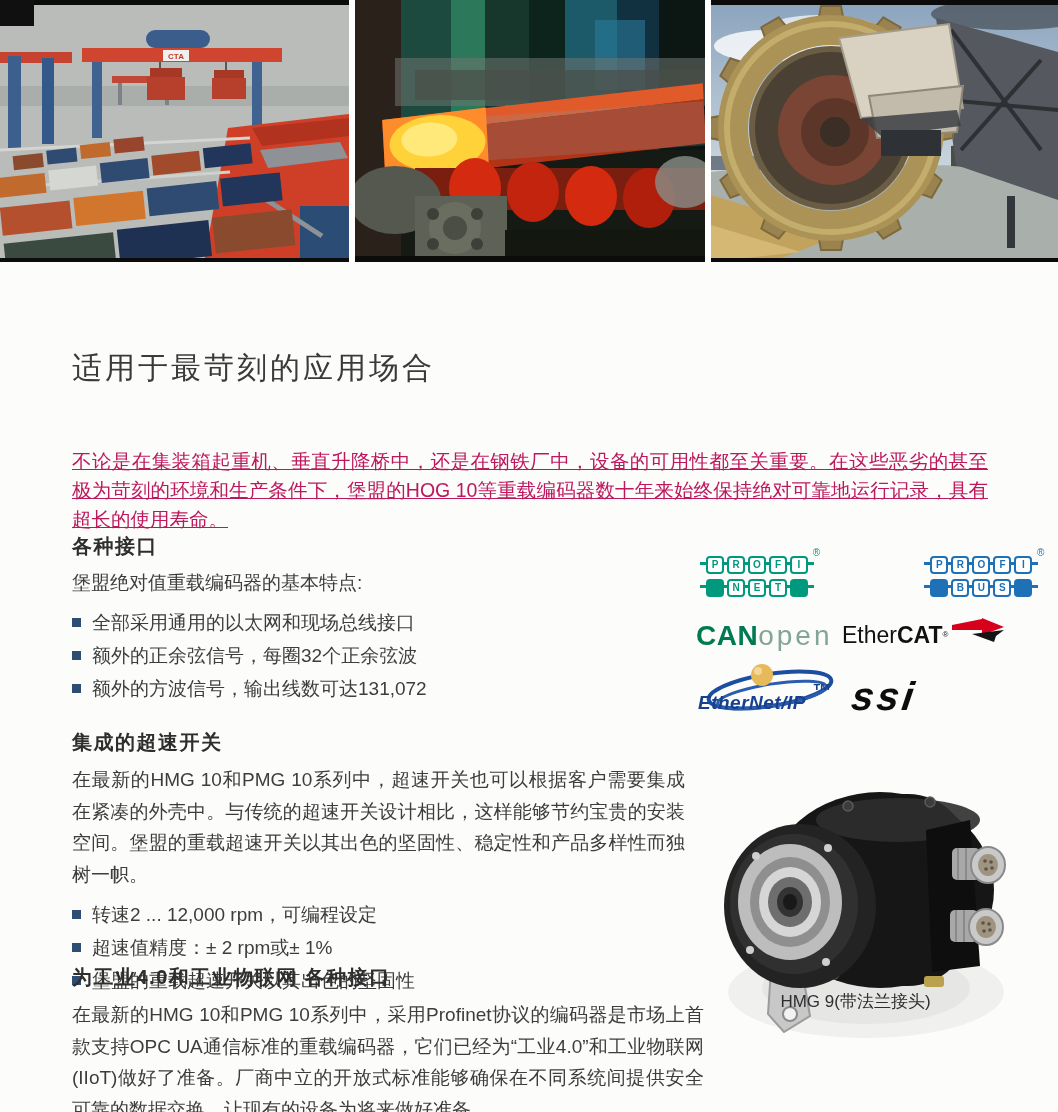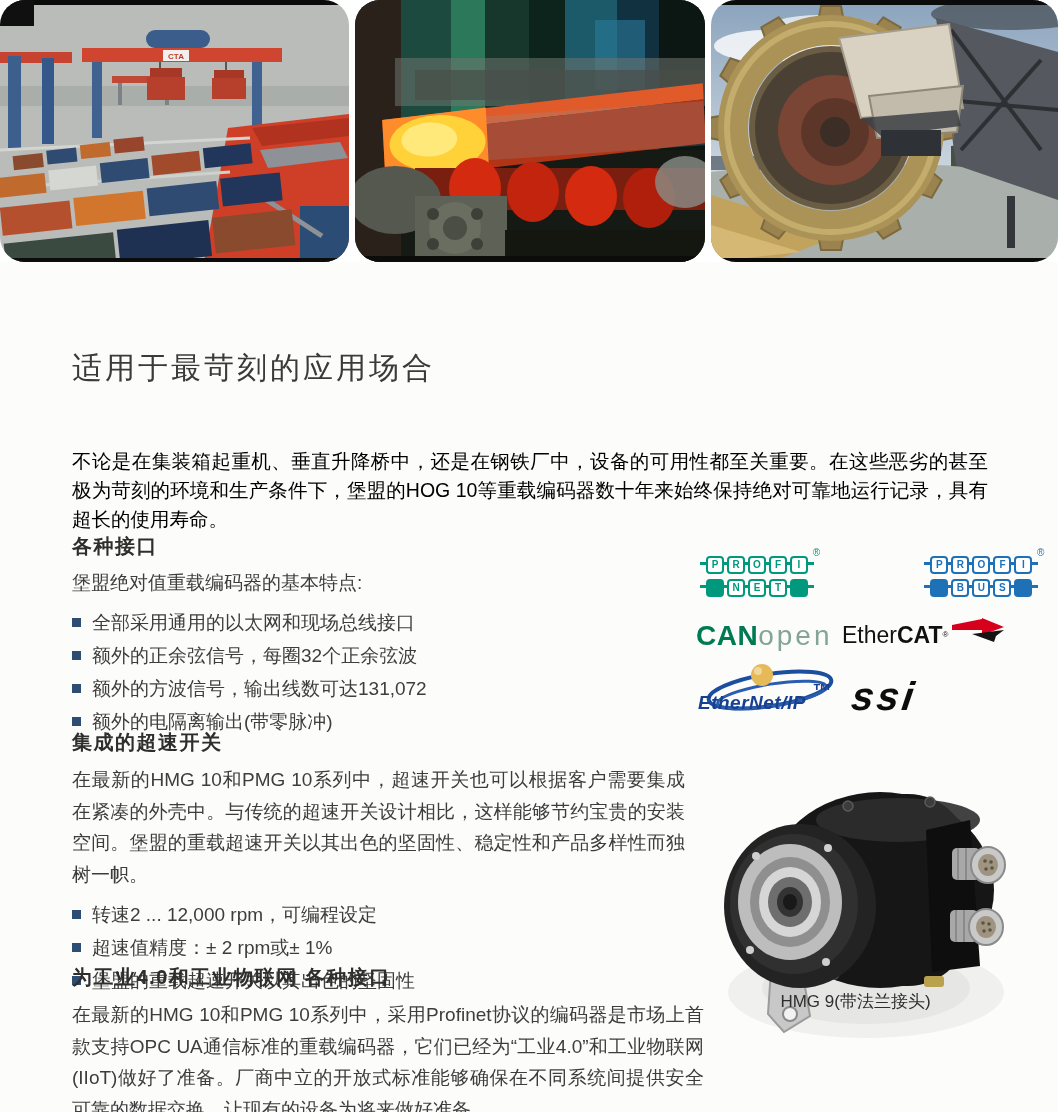--- a/index.html
+++ b/index.html
@@ -3,26 +3,26 @@
 <meta charset="utf-8">
 <style>
   html,body { margin:0; padding:0; background:#ffffff; }
   .page {
     position:relative; width:1058px; height:1112px; overflow:hidden;
     background:#fcfcfb; font-family:"Liberation Sans","DejaVu Sans",sans-serif;
     color:#3d3d3d;
   }
   
   .photo-strip { position:absolute; left:0; top:0; width:1058px; height:262px; display:flex; gap:6px; background:#ffffff; }
-  .photo { height:262px; overflow:hidden; position:relative;border-radius:25px; }
+  .photo { height:262px; overflow:hidden; position:relative; }
   .photo svg { display:block; }
   
   .page-title { position:absolute; left:70px; top:282px; font-size:48px; font-weight:400; letter-spacing:13px; color:#3a3a3a; }
   .page-subtitle { position:absolute; left:72px; top:348px; font-size:30px; font-weight:400; letter-spacing:3px; color:#3a3a3a; }
-  .intro { position:absolute; left:72px; top:427px; width:916px; font-size:19.5px; line-height:29px; text-align:justify; color:#000000; }
+  .intro { position:absolute; left:72px; top:427px; width:916px; font-size:19.5px; line-height:29px; text-align:justify; color:#be185d;text-decoration:underline; }
   .section { position:absolute; }
   .sec-heading { font-size:20px; font-weight:700; color:#2e2e2e; letter-spacing:1.5px; margin:0 0 8px 0; }
   .sec-lead { font-size:19px; line-height:30px; margin:0; }
   .sec-body { font-size:19px; line-height:31.5px; text-align:justify; margin:0; }
   .bullets { list-style:none; margin:8px 0 0 0; padding:0; }
   .bullets li { display:flex; align-items:flex-start; font-size:19px; line-height:33px; }
   .marker { flex:none; width:9px; height:9px; background:#2e4d72; margin:12px 11px 0 0; }
   #sec1 { left:72px; top:533px; width:575px; }
   #sec2 { left:72px; top:729px; width:613px; }
   #sec3 { left:72px; top:964px; width:632px; }
@@ -247,24 +247,20 @@
           <span>全部采用通用的以太网和现场总线接口</span>
         </li>
       <li>
           <span class="marker"></span>
           <span>额外的正余弦信号，每圈32个正余弦波</span>
         </li>
       <li>
           <span class="marker"></span>
           <span>额外的方波信号，输出线数可达131,072</span>
         </li>
-      <li>
-          <span class="marker"></span>
-          <span>额外的电隔离输出(带零脉冲)</span>
-        </li>
     </ul>
   </div>
 
   <div class="logos">
 
     <div class="logo profi green" id="logo-profinet">
       <span class="reg">®</span>
       <div class="prow">
         <span class="busline"></span>
         <span class="tile">P</span>

